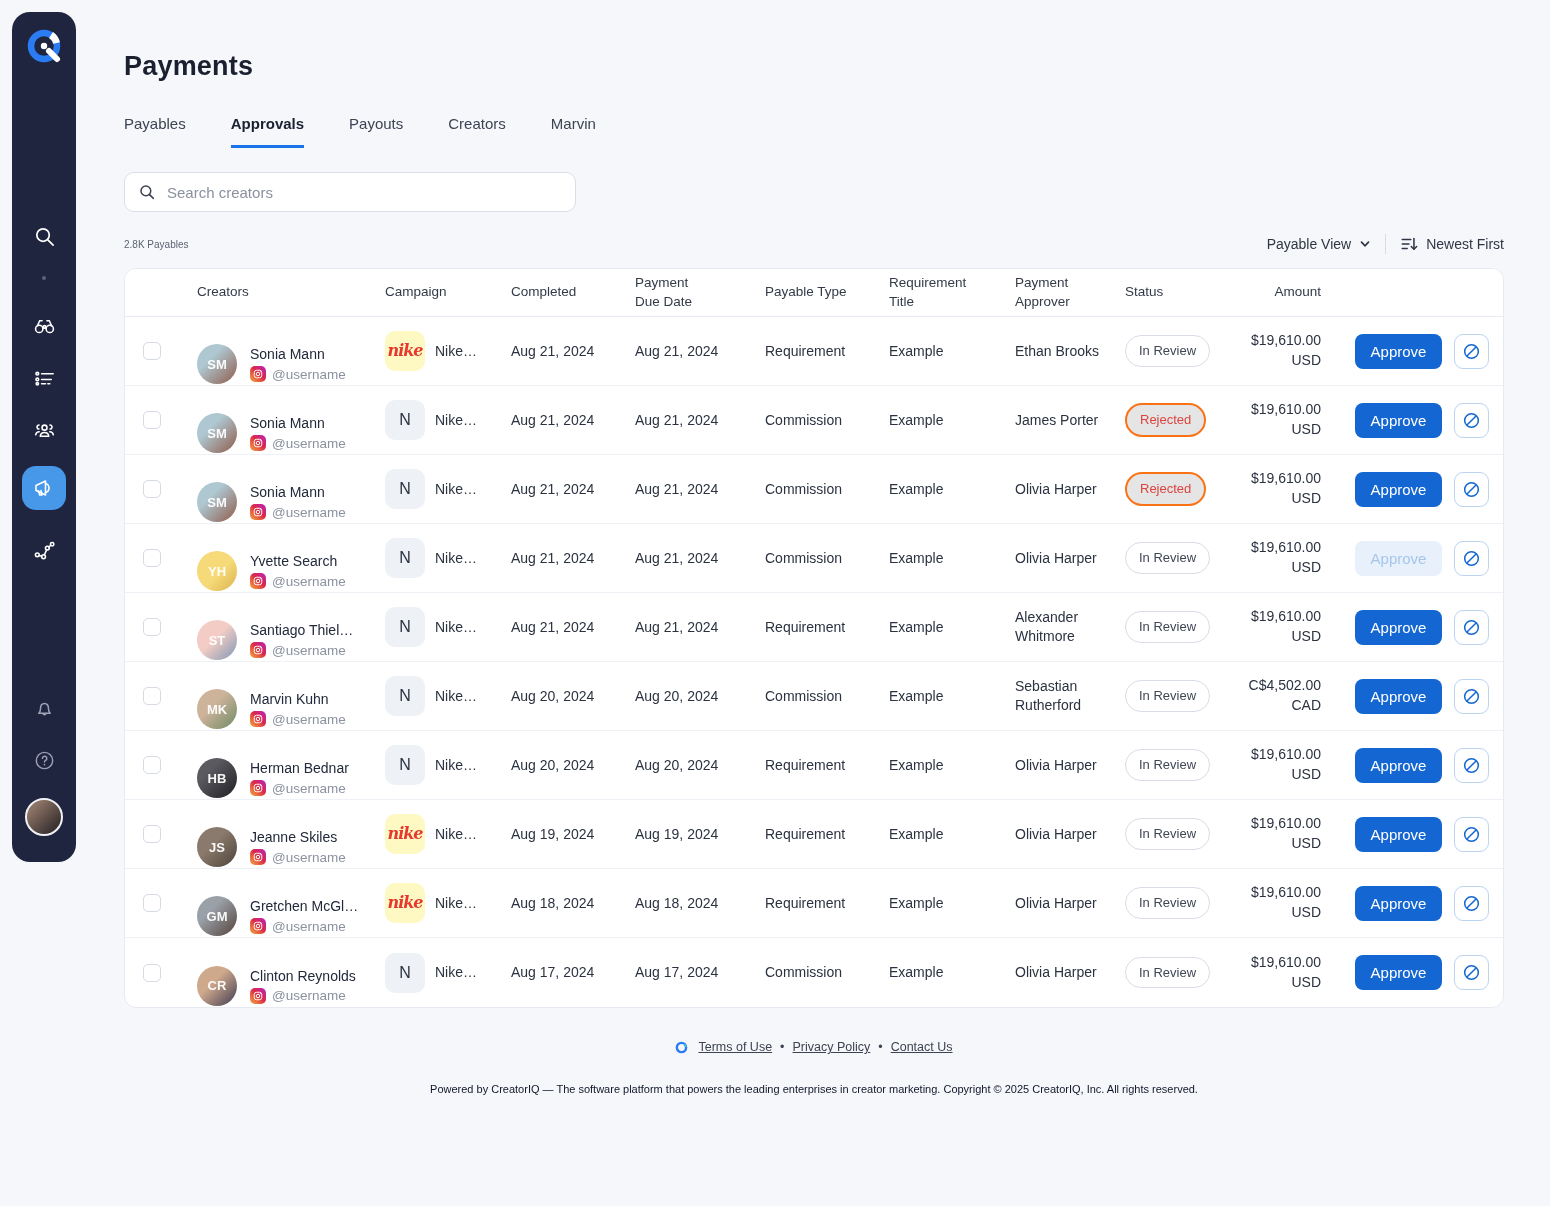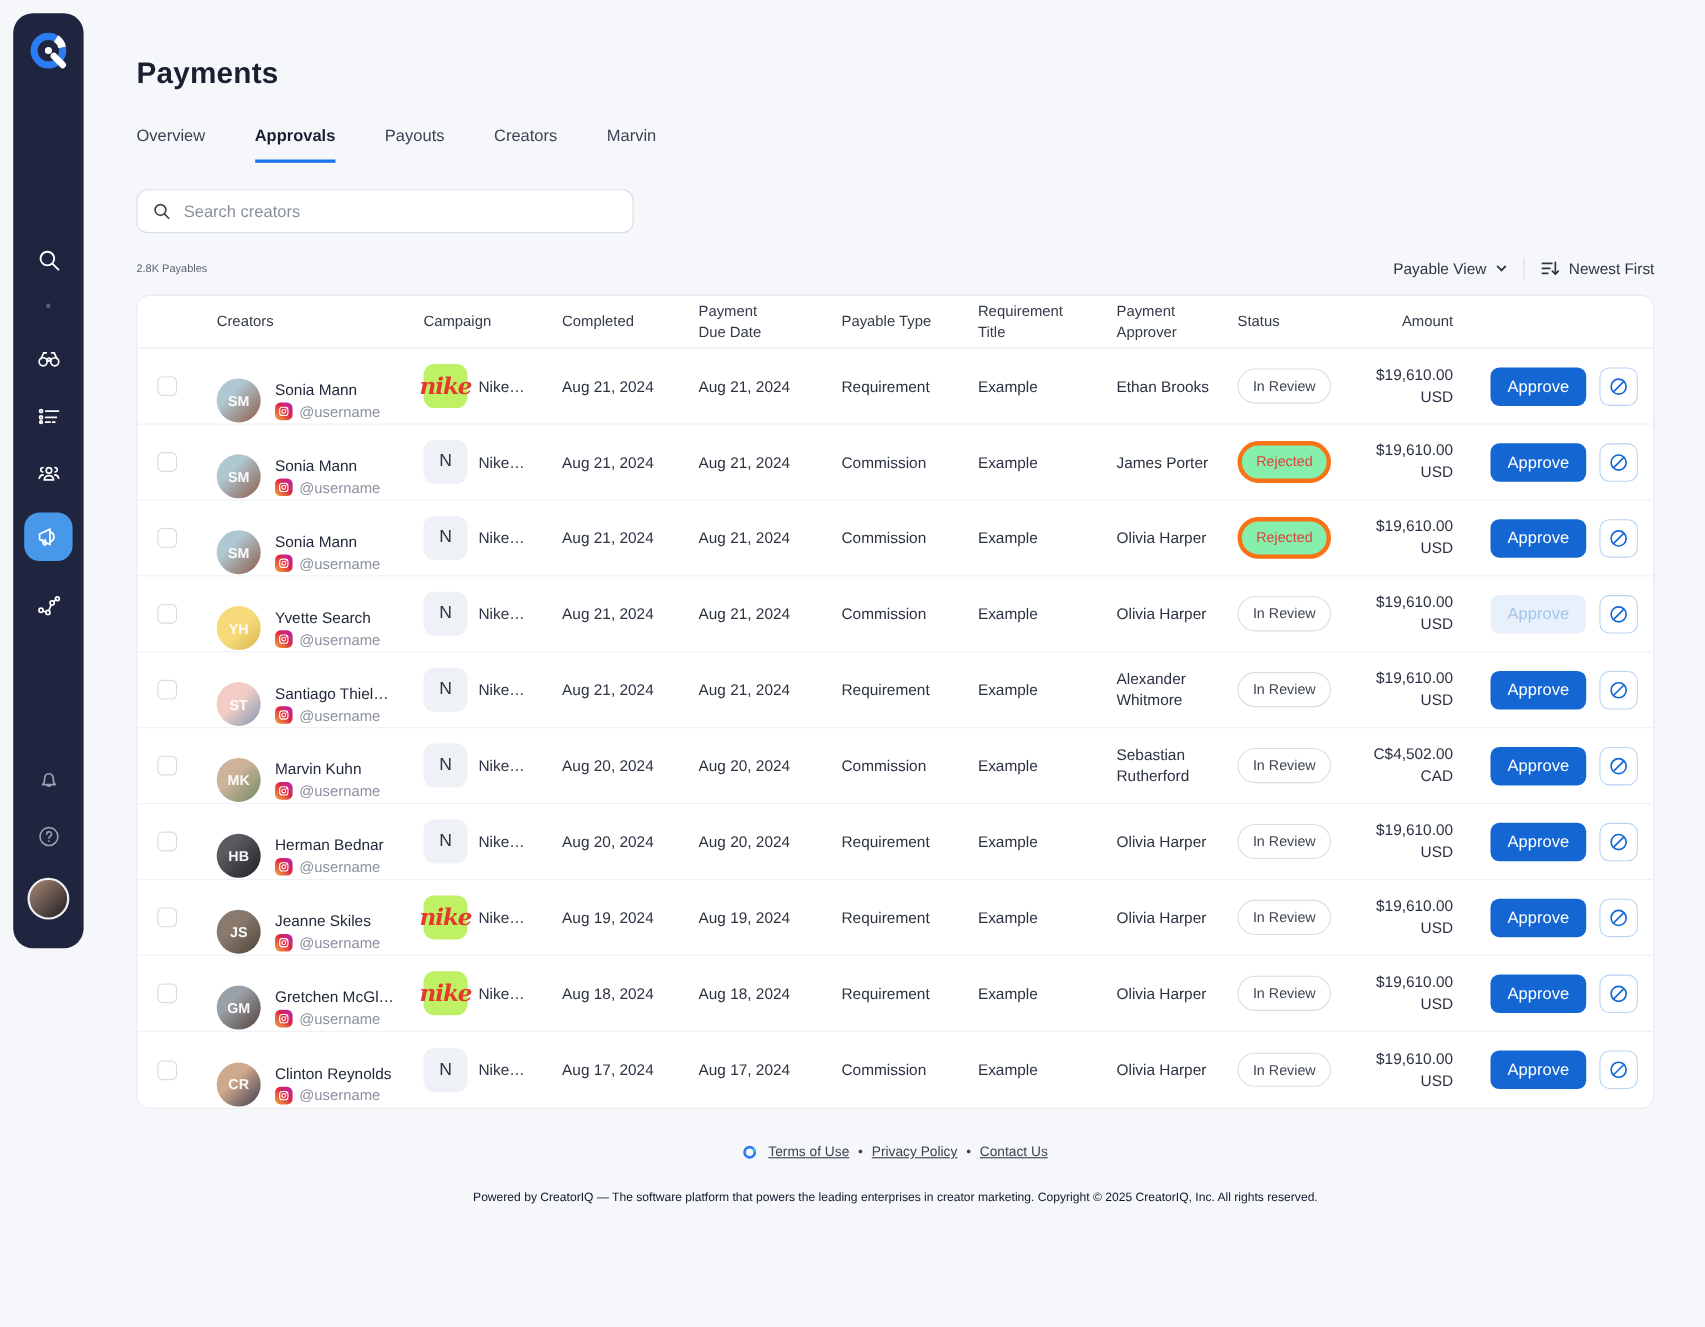--- a/index.html
+++ b/index.html
@@ -61,27 +61,27 @@
     color:rgba(255,255,255,.95); font-size:13px; font-weight:700; flex-shrink:0; }
   .creator-name { font-size:14px; color:#22293a; white-space:nowrap; }
   .creator-sub { display:flex; align-items:center; gap:6px; margin-top:4px; }
   .ig-badge { width:16px; height:16px; border-radius:5px; flex-shrink:0;
     background:linear-gradient(45deg,#f5a54b,#e6683c 30%,#dc2748 55%,#c3259c 85%); display:flex; align-items:center; justify-content:center; }
   .ig-badge svg { width:10px; height:10px; }
   .creator-user { font-size:13.5px; color:#8b919f; }
 
   .campaign-cell { display:flex; align-items:center; gap:10px; }
   .camp-logo { width:40px; height:40px; border-radius:10px; display:flex; align-items:center; justify-content:center; flex-shrink:0; }
-  .logo-nike { background:#bef264; color:#e5392e; font-family:"DejaVu Serif",serif; font-style:italic; font-weight:700; font-size:21px; letter-spacing:-1px; }
+  .logo-nike { background:#fef9c3; color:#e5392e; font-family:"DejaVu Serif",serif; font-style:italic; font-weight:700; font-size:16px; letter-spacing:-1px; }
   .logo-letter { background:#eef1f6; color:#2b3240; font-size:16px; }
   .camp-name { white-space:nowrap; }
 
   .status-badge { display:inline-block; padding:6px 13px; border-radius:999px; font-size:13px; }
   .status-badge.in-review { border:1px solid #d8dde6; color:#3f4654; background:#fff; }
-  .status-badge.rejected { border:4px solid #f97316; color:#d9453f; background:#86efac; }
+  .status-badge.rejected { border:2px solid #f97316; color:#d9453f; background:#e5e5e5; }
 
   .amount-cell { text-align:right; padding-right:4px; line-height:1.4; }
   .amount-cur { display:block; }
 
   .actions-cell { display:flex; align-items:center; gap:12px; padding-left:30px; }
   .approve-btn { width:87px; height:35px; background:#1467d2; color:#fff; border:none; border-radius:8px;
     font-size:15px; font-family:"Liberation Sans",sans-serif; cursor:pointer; }
   .approve-btn.disabled { background:#e7f0fb; color:#a5c6ea; cursor:default; }
   .reject-btn { width:35px; height:35px; background:#fff; border:1px solid #bcd4f2; border-radius:9px;
     display:flex; align-items:center; justify-content:center; cursor:pointer; }
@@ -193,21 +193,21 @@
     </svg>
   </div>
 
   <div class="side-avatar"></div>
 </aside>
 
 <main class="main">
   <h1 class="page-title">Payments</h1>
 
   <nav class="tabs">
-    <div class="tab">Overview</div>
+    <div class="tab">Payables</div>
     <div class="tab active">Approvals</div>
     <div class="tab">Payouts</div>
     <div class="tab">Creators</div>
     <div class="tab">Marvin</div>
   </nav>
 
   <div class="search-wrap">
     <svg viewBox="0 0 24 24" fill="none" stroke="#3d4350" stroke-width="2" stroke-linecap="round">
       <circle cx="10.5" cy="10.5" r="6.5"></circle>
         <line x1="15.5" y1="15.5" x2="20.5" y2="20.5"></line>

